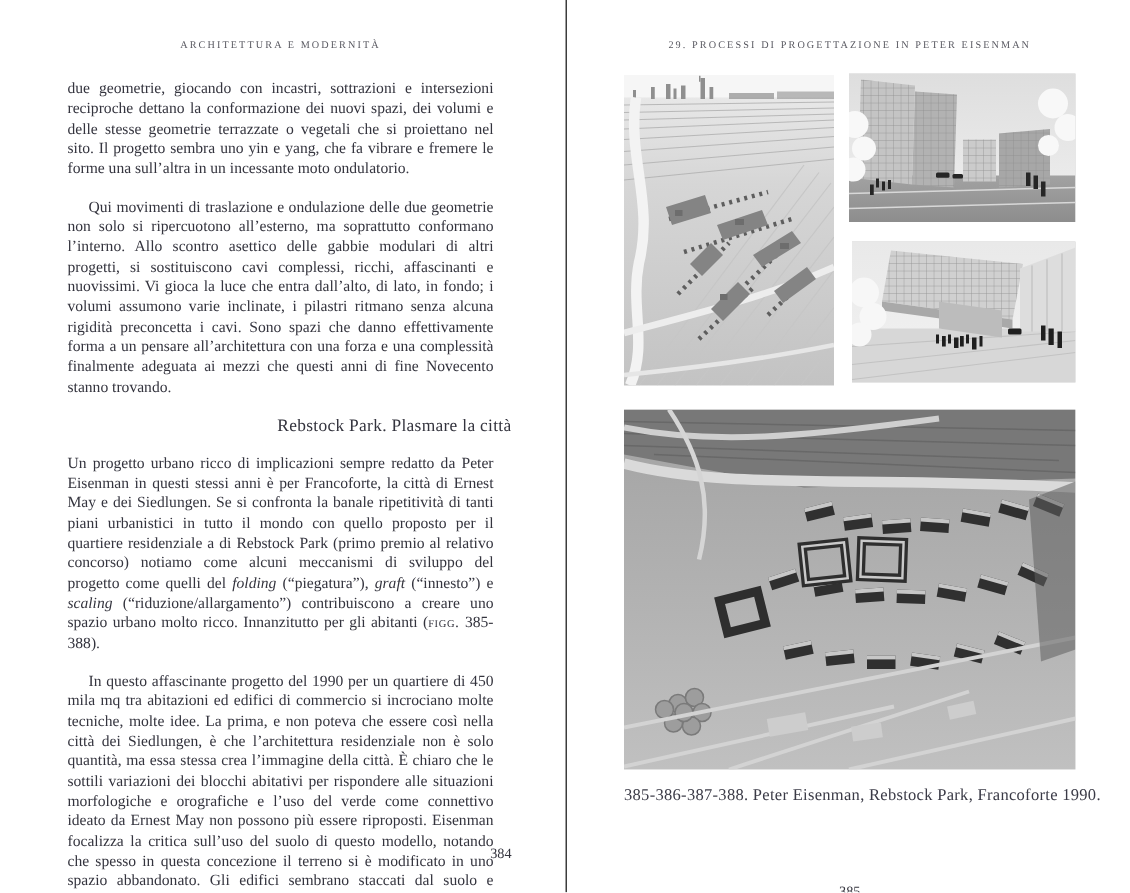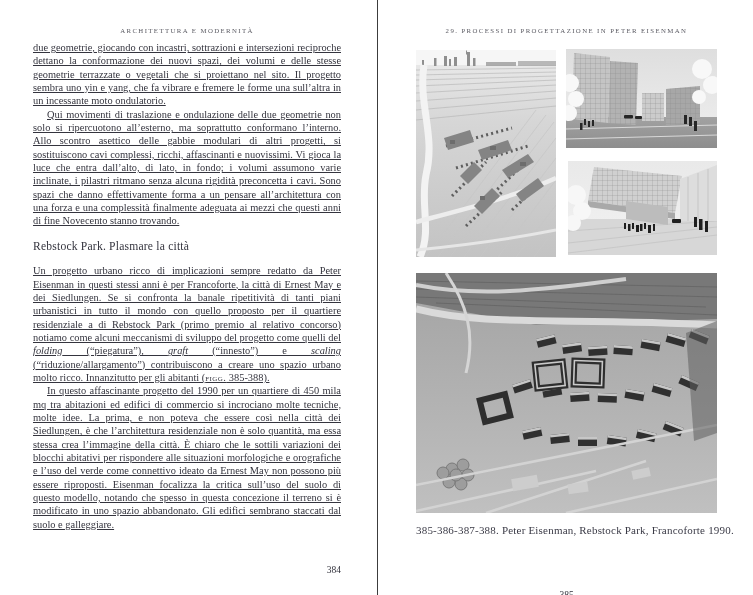--- a/index.html
+++ b/index.html
@@ -15,23 +15,23 @@
   .running-head{
     position:absolute;top:27px;font-size:6.8px;letter-spacing:1.4px;
     color:var(--head);white-space:nowrap;font-family:"Liberation Serif",serif;
   }
   .rh-left{left:33px;width:308px;text-align:center;}
   .rh-right{left:416px;width:301px;text-align:center;}
   .text-column{
     position:absolute;left:33px;top:41px;width:308px;
     font-size:10.4px;line-height:13.35px;text-align:justify;color:var(--text);
   }
-  .para{margin:0;text-indent:0;text-decoration:underline;}
+  .para{margin:12px;text-indent:0;}
   .para.indent{text-indent:14px;}
-  .section-heading{font-size:11.6px;text-align:left;margin:12px 0 11px 0;letter-spacing:.2px;}
+  .section-heading{font-size:11.6px;text-align:right;margin:12px 0 11px 0;letter-spacing:.2px;}
   em{font-style:italic;}
   .smallcaps{font-variant:small-caps;letter-spacing:.4px;}
   .page-number{position:absolute;top:565px;font-size:9.5px;color:var(--text);}
   .pn-left{left:33px;width:308px;text-align:right;}
   .pn-right{left:416px;width:301px;text-align:center;margin-top:25px;}
   .figure{position:absolute;overflow:hidden;background:#cfcfcf;}
   .fig-385{left:416px;top:50px;width:140px;height:207px;}
   .fig-386{left:566px;top:49px;width:151px;height:99px;}
   .fig-387{left:568px;top:161px;width:149px;height:94px;}
   .fig-388{left:416px;top:273px;width:301px;height:240px;}

